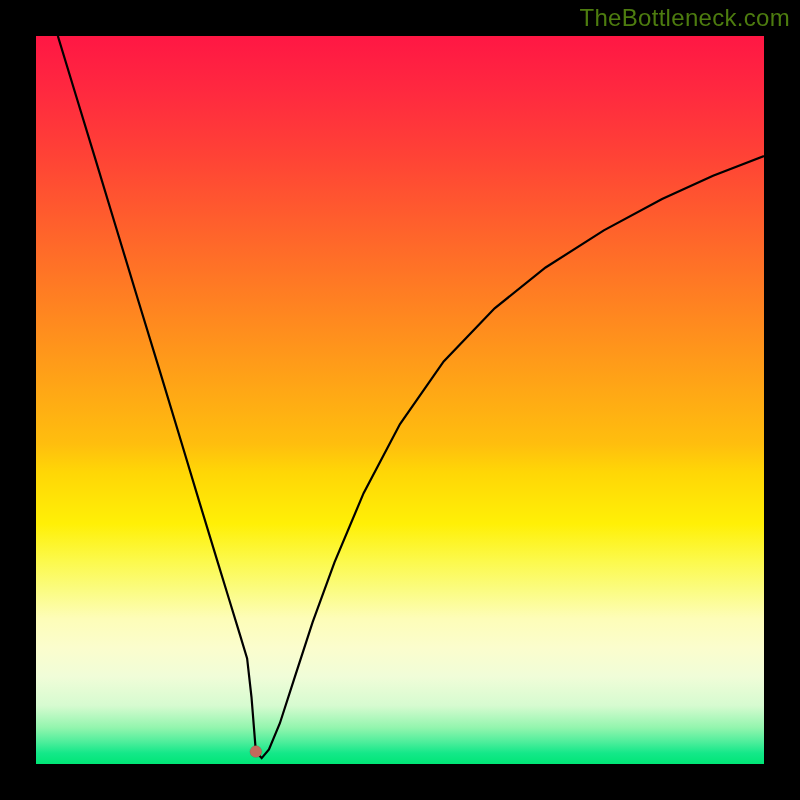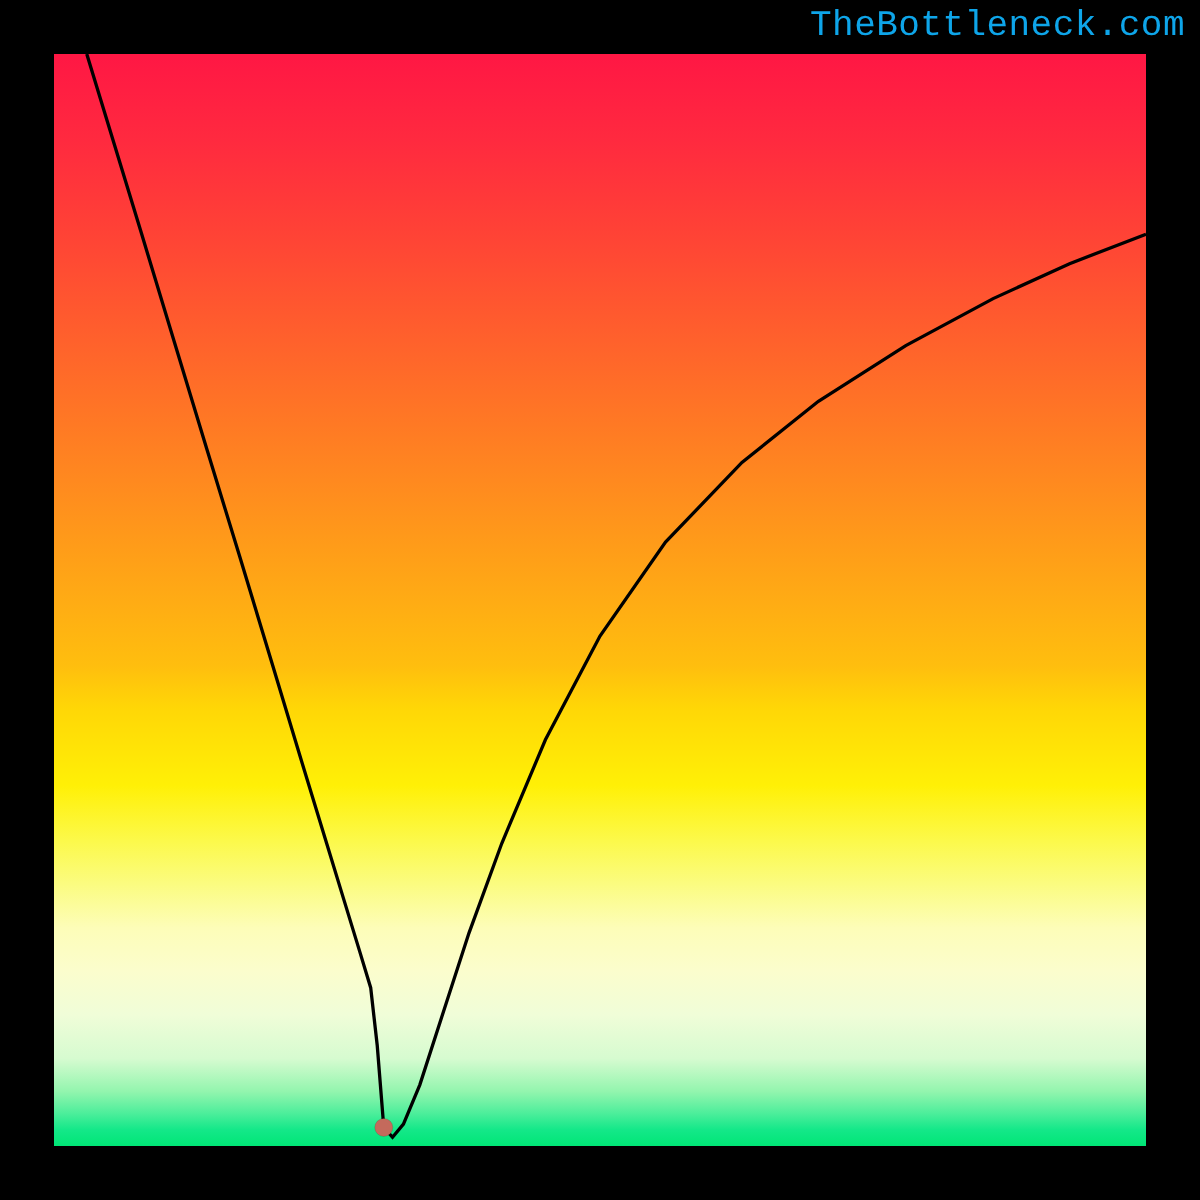--- a/index.html
+++ b/index.html
@@ -14,26 +14,25 @@
   .frame {
     position: relative;
     width: 800px;
     height: 800px;
     background: #000;
   }
   .watermark {
     position: absolute;
     top: 4px;
     right: 10px;
-    color: #0ea5e9;
+    color: #4d7c0f;
     font-size: 24px;
     font-weight: 500;
     letter-spacing: 0.3px;
     z-index: 10;
-    font-family: Liberation Mono, monospace;
   }
   .plot-area {
     position: absolute;
     left: 36px;
     top: 36px;
     width: 728px;
     height: 728px;
     
     background: linear-gradient(to bottom,
       #ff1744 0%,

